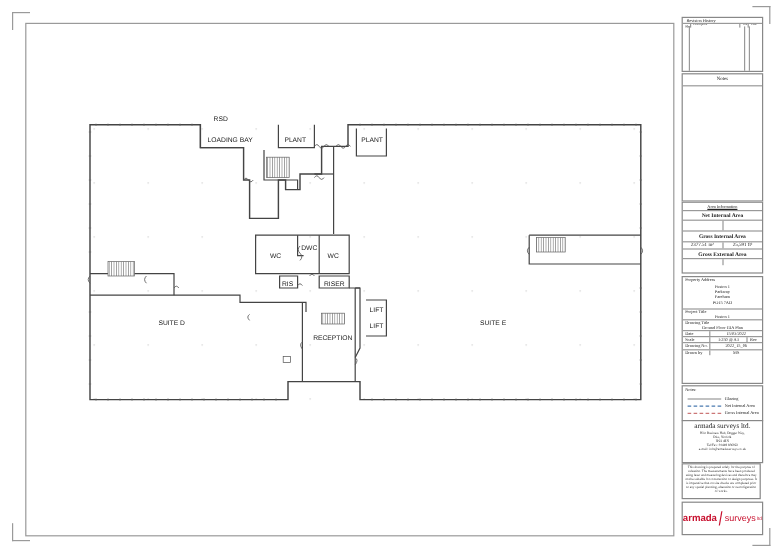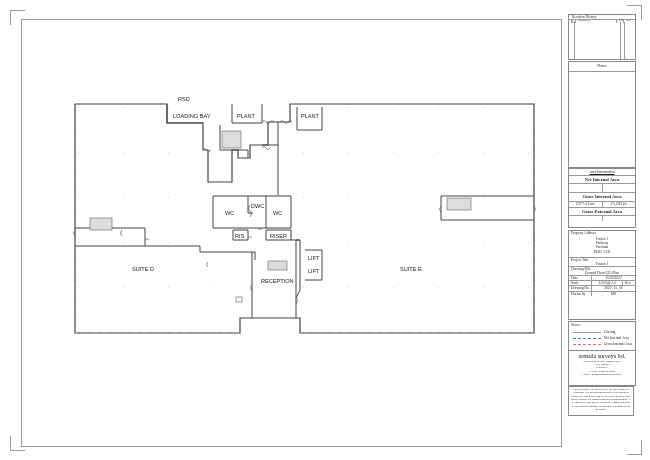--- a/index.html
+++ b/index.html
@@ -211,13 +211,19 @@
     <div style="font-size:6px;padding-top:2px;">armada surveys ltd.</div>
     <div style="font-size:2.8px;">Hilo Business Hub, Dogger Way,</div>
     <div style="font-size:2.8px;">Diss, Norfolk</div>
     <div style="font-size:2.8px;">IP22 4EX</div>
     <div style="font-size:2.8px;">Tel/Fax: 01449 836022</div>
     <div style="font-size:2.8px;">e-mail: info@armadasurveys.co.uk</div>
   </div>
 
   <div class="tb" style="left:568px;top:386px;width:66px;height:30px;font-size:2.8px;text-align:center;padding:1px 2px;box-sizing:border-box;line-height:1.2;">This drawing is prepared solely for the purpose of valuation. The measurements have been produced using laser and measuring devices and therefore may not be suitable for construction or design purposes. It is imperative that on site checks are completed prior to any spatial planning, alteration or reconfiguration of works.</div>
 
+  <div class="tb" style="left:568px;top:418px;width:66px;height:26px;display:flex;align-items:center;justify-content:center;">
+    <span style="font-family:'Liberation Sans',sans-serif;font-weight:bold;font-size:8px;color:#c8102e;">armada</span>
+    <span style="display:inline-block;width:1px;height:12px;background:#c8102e;margin:0 3px;transform:skewX(-10deg);"></span>
+    <span style="font-family:'Liberation Sans',sans-serif;font-size:7.5px;color:#c8102e;">surveys</span>
+    <span style="font-family:'Liberation Sans',sans-serif;font-size:4px;color:#c8102e;margin-left:1px;">ltd</span>
+  </div>
 </div>
 
 </body></html>

